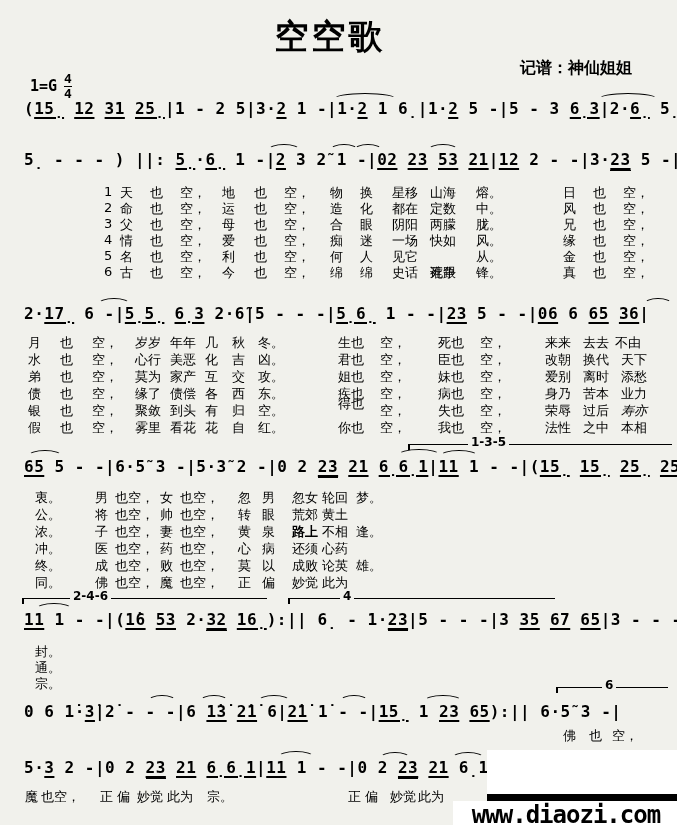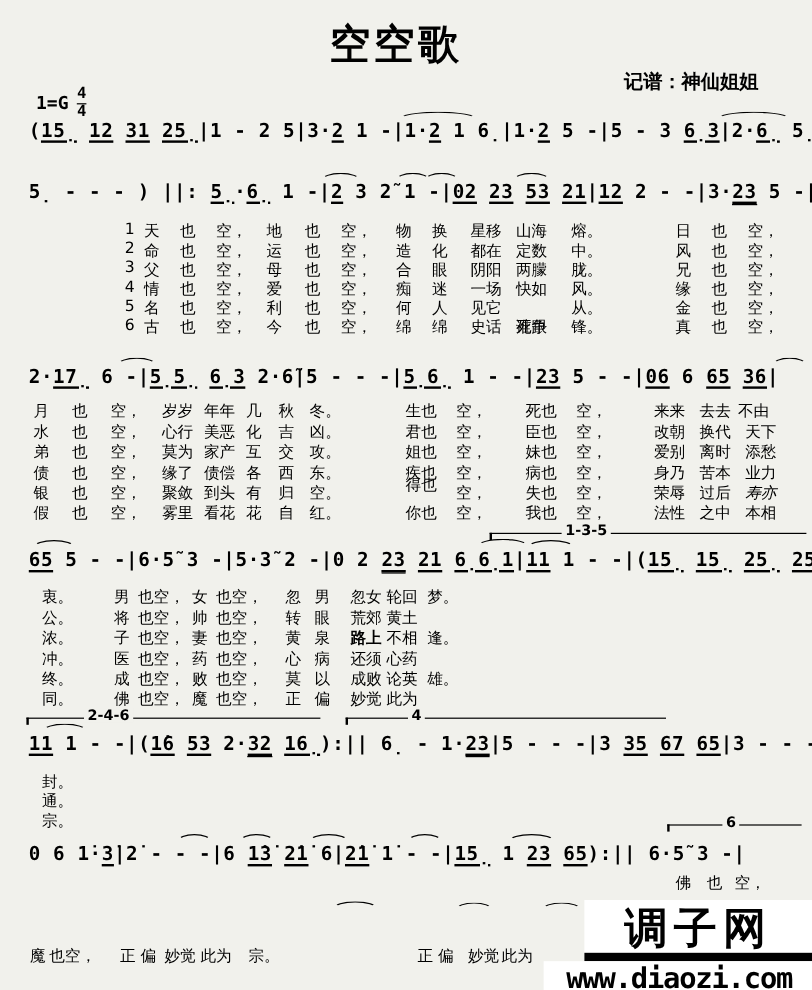--- a/index.html
+++ b/index.html
@@ -46,20 +46,21 @@
       <span class="den">4</span>
     </span>
   </div>
 
   <div class="music" style="top:99px"><span>(</span><span class="n-u1">15̣</span><span> </span><span class="n-u1">12</span><span> </span><span class="n-u1">31</span><span> </span><span class="n-u1">25̣</span><span>|1 - 2 5|3·</span><span class="n-u1">2</span><span> 1 -|1·</span><span class="n-u1">2</span><span> 1 6̣|1·</span><span class="n-u1">2</span><span> 5 -|5 - 3 </span><span class="n-u1">6̣3</span><span>|2·</span><span class="n-u1">6̣</span><span> 5̣ -|</span></div>
   <div class="music" style="top:150px"><span>5̣ - - - ) ||: </span><span class="n-u1">5̣</span><span>·</span><span class="n-u1">6̣</span><span> 1 -|</span><span class="n-u1">2</span><span> 3 2̃ 1 -|</span><span class="n-u1">02</span><span> </span><span class="n-u1">23</span><span> </span><span class="n-u1">53</span><span> </span><span class="n-u1">21</span><span>|</span><span class="n-u1">12</span><span> 2 - -|3·</span><span class="n-u2">23</span><span> 5 -|</span></div>
   <div class="music" style="top:304px"><span>2·</span><span class="n-u1">17̣</span><span> 6 -|</span><span class="n-u1">5̣5̣</span><span> </span><span class="n-u1">6̣3</span><span> 2·6̃|5 - - -|</span><span class="n-u1">5̣6̣</span><span> 1 - -|</span><span class="n-u1">23</span><span> 5 - -|</span><span class="n-u1">06</span><span> 6 </span><span class="n-u1">65</span><span> </span><span class="n-u1">36</span><span>|</span></div>
   <div class="music" style="top:457px"><span class="n-u1">65</span><span> 5 - -|6·5̃ 3 -|5·3̃ 2 -|0 2 </span><span class="n-u2">23</span><span> </span><span class="n-u1">21</span><span> </span><span class="n-u1">6̣6̣1</span><span>|</span><span class="n-u1">11</span><span> 1 - -|(</span><span class="n-u1">15̣</span><span> </span><span class="n-u1">15̣</span><span> </span><span class="n-u1">25̣</span><span> </span><span class="n-u1">25̣</span></div>
   <div class="music" style="top:610px"><span class="n-u1">11</span><span> 1 - -|(</span><span class="n-u1">1̇6</span><span> </span><span class="n-u1">53</span><span> 2·</span><span class="n-u2">32</span><span> </span><span class="n-u1">16̣</span><span>):|| 6̣ - 1·</span><span class="n-u2">23</span><span>|5 - - -|3 </span><span class="n-u1">35</span><span> </span><span class="n-u1">67</span><span> </span><span class="n-u1">65</span><span>|3 - - -|</span></div>
   <div class="music" style="top:702px"><span>0 6 1̇·</span><span class="n-u1">3̇</span><span>|2̇ - - -|6 </span><span class="n-u1">1̇3̇</span><span> </span><span class="n-u1">2̇1̇</span><span> 6|</span><span class="n-u1">2̇1̇</span><span> 1̇ - -|</span><span class="n-u1">15̣</span><span> 1 </span><span class="n-u1">23</span><span> </span><span class="n-u1">65</span><span>):|| 6·5̃ 3 -|</span></div>
+  <div class="music" style="top:758px"><span>5·</span><span class="n-u1">3</span><span> 2 -|0 2 </span><span class="n-u2">23</span><span> </span><span class="n-u1">21</span><span> </span><span class="n-u1">6̣6̣1</span><span>|</span><span class="n-u1">11</span><span> 1 - -|0 2 </span><span class="n-u2">23</span><span> </span><span class="n-u1">21</span><span> 6̣1</span></div>
 
   <div class="volta" style="left:408px;top:444px;width:264px">
     <span class="vlabel" style="left:60px">1-3-5</span>
   </div>
   <div class="volta" style="left:22px;top:598px;width:245px">
     <span class="vlabel" style="left:48px">2-4-6</span>
   </div>
   <div class="volta" style="left:288px;top:598px;width:267px">
     <span class="vlabel" style="left:52px">4</span>
   </div>
@@ -349,18 +350,17 @@
       <span style="left: 137px; top: 788px;">妙觉</span>
       <span style="left: 167px; top: 788px;">此为</span>
       <span style="left: 207px; top: 788px;">宗。</span>
       <span style="left: 348px; top: 788px;">正</span>
       <span style="left: 365px; top: 788px;">偏</span>
       <span style="left: 390px; top: 788px;">妙觉</span>
       <span style="left: 418px; top: 788px;">此为</span>
     </div>
 
   <div class="wm">
-    <div class="wm-name">调子网</div>
     <div class="wm-bar"></div>
     <div class="wm-url">www.diaozi.com</div>
   </div>
 
 </div>
 
 </body></html>

